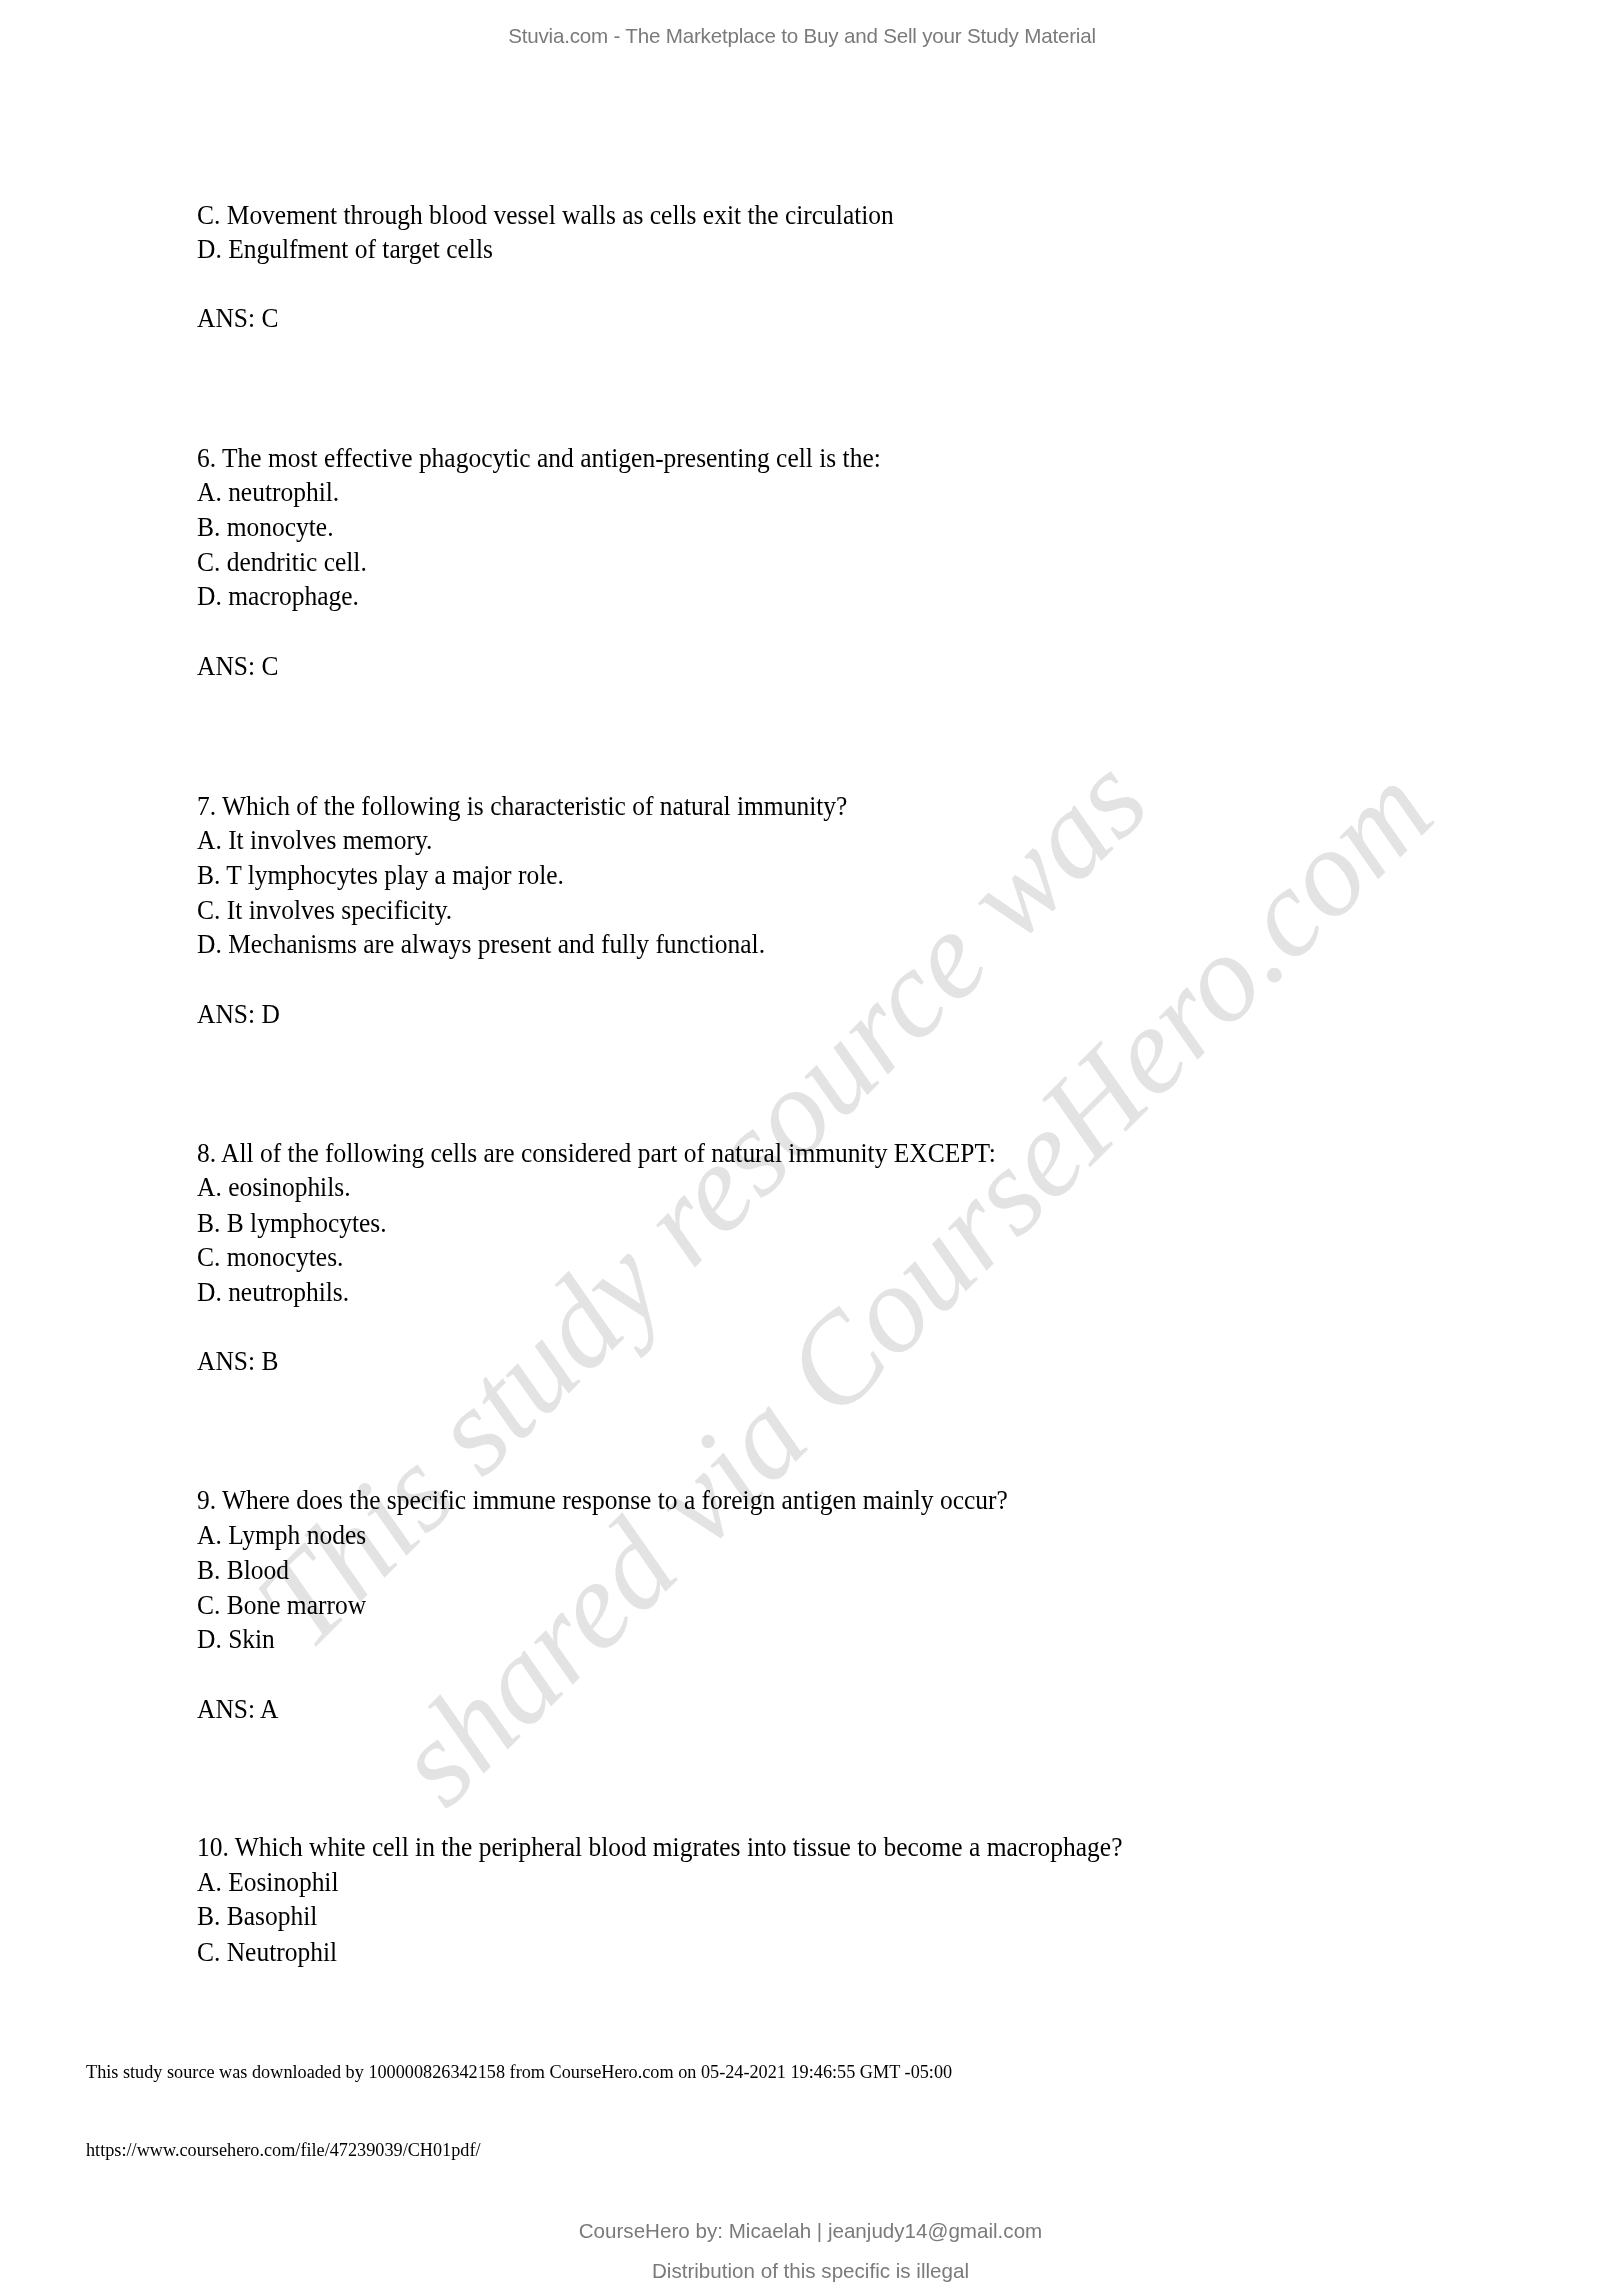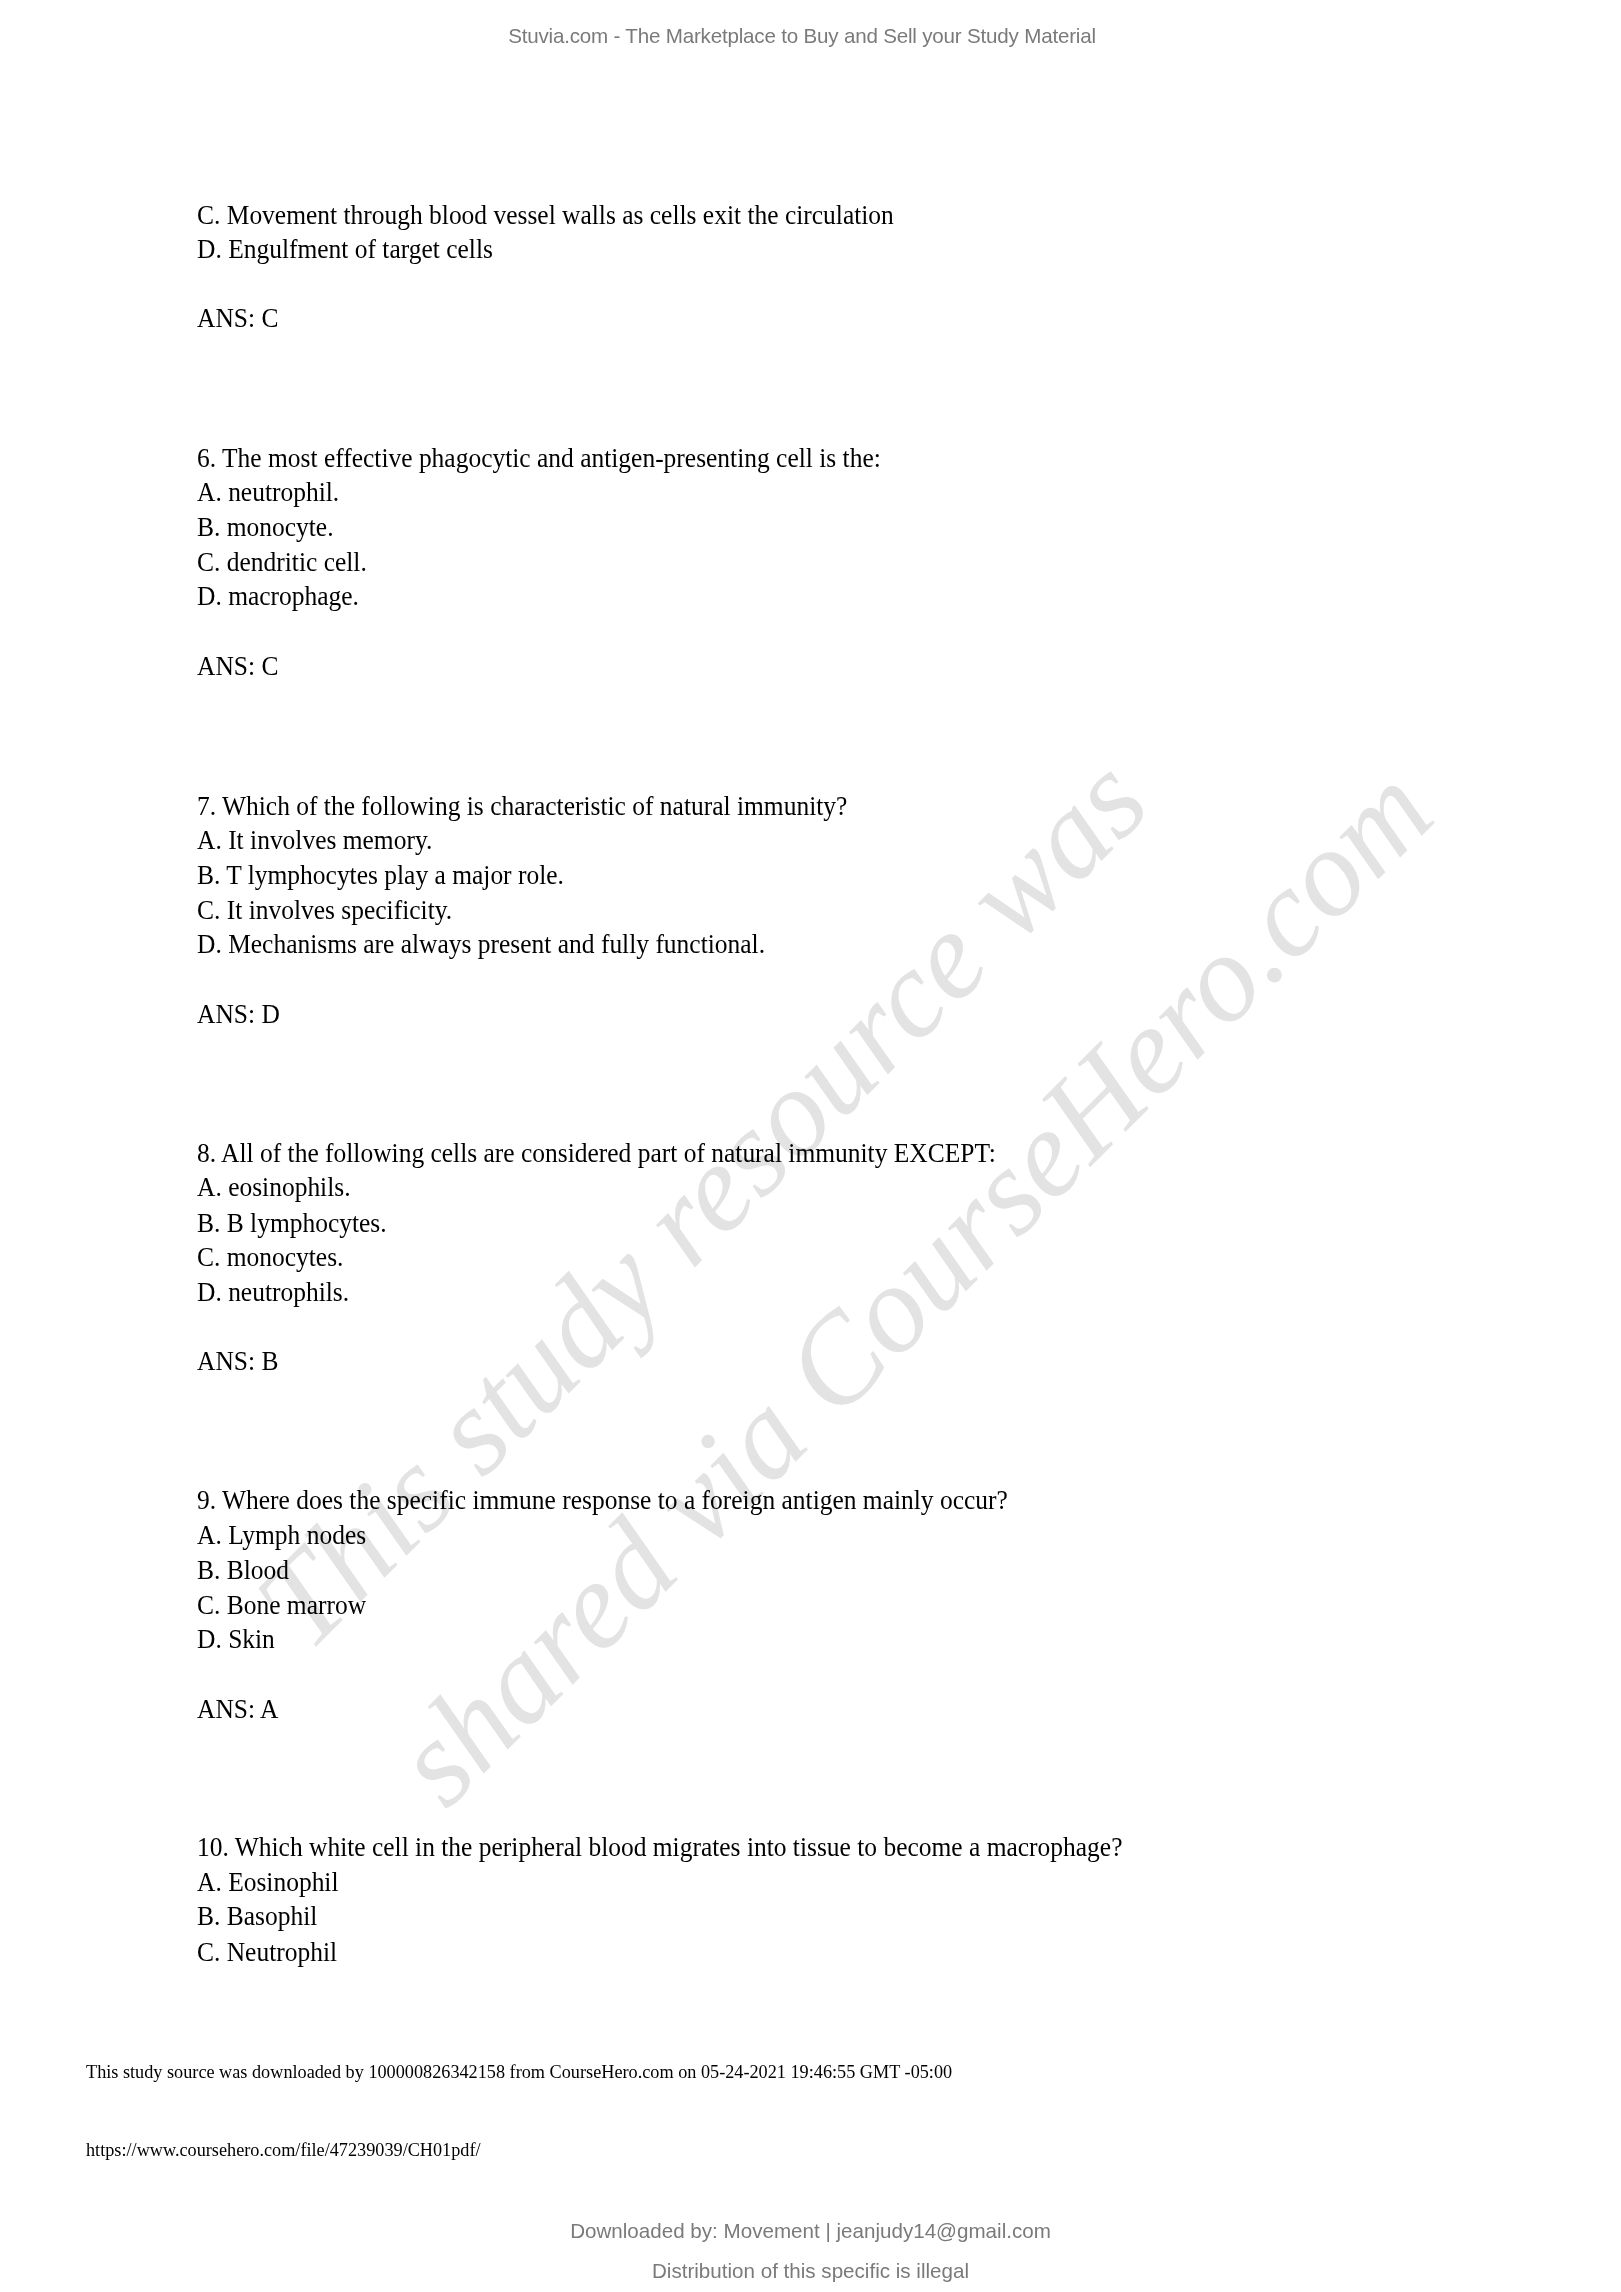--- a/index.html
+++ b/index.html
@@ -75,15 +75,15 @@
 
   <div class="line" style="top:1832px">10. Which white cell in the peripheral blood migrates into tissue to become a macrophage?</div>
   <div class="line" style="top:1867px">A. Eosinophil</div>
   <div class="line" style="top:1901px">B. Basophil</div>
   <div class="line" style="top:1937px">C. Neutrophil</div>
 </div>
 
 <div class="footer-src" style="top:2061px; transform:scaleX(0.93); transform-origin:left top;">This study source was downloaded by 100000826342158 from CourseHero.com on 05-24-2021 19:46:55 GMT -05:00</div>
 <div class="footer-src" style="top:2139px; transform:scaleX(0.93); transform-origin:left top;">https://www.coursehero.com/file/47239039/CH01pdf/</div>
 
-<div class="footer-grey" style="top:2219px">Downloaded by: Movement | jeanjudy14@gmail.com</div>
+<div class="footer-grey" style="top:2219px">CourseHero by: Micaelah | jeanjudy14@gmail.com</div>
 <div class="footer-grey" style="top:2259px">Distribution of this specific is illegal</div>
 
 
 </body></html>

